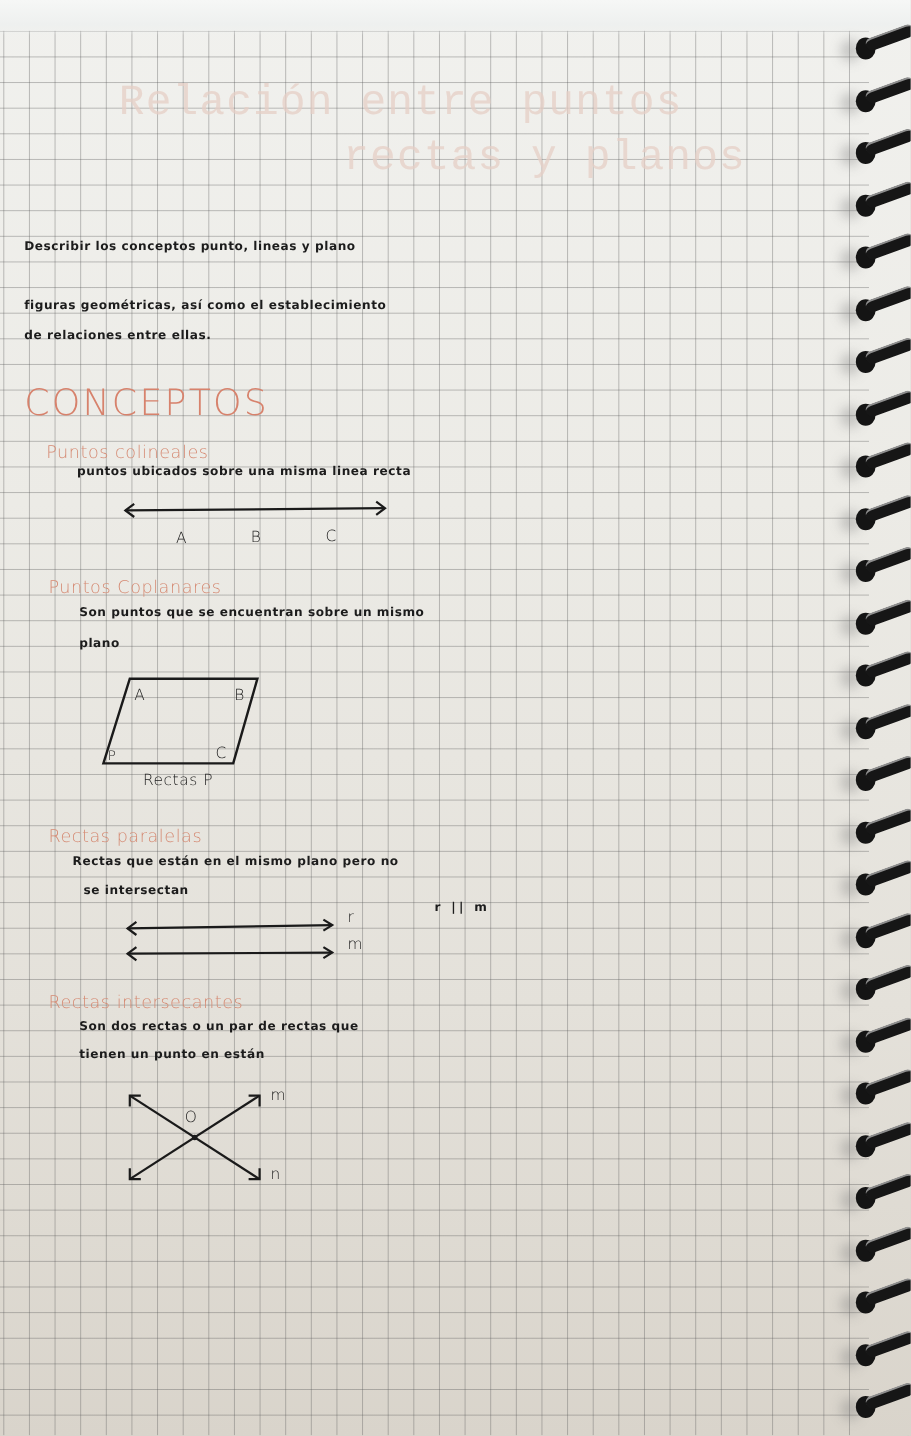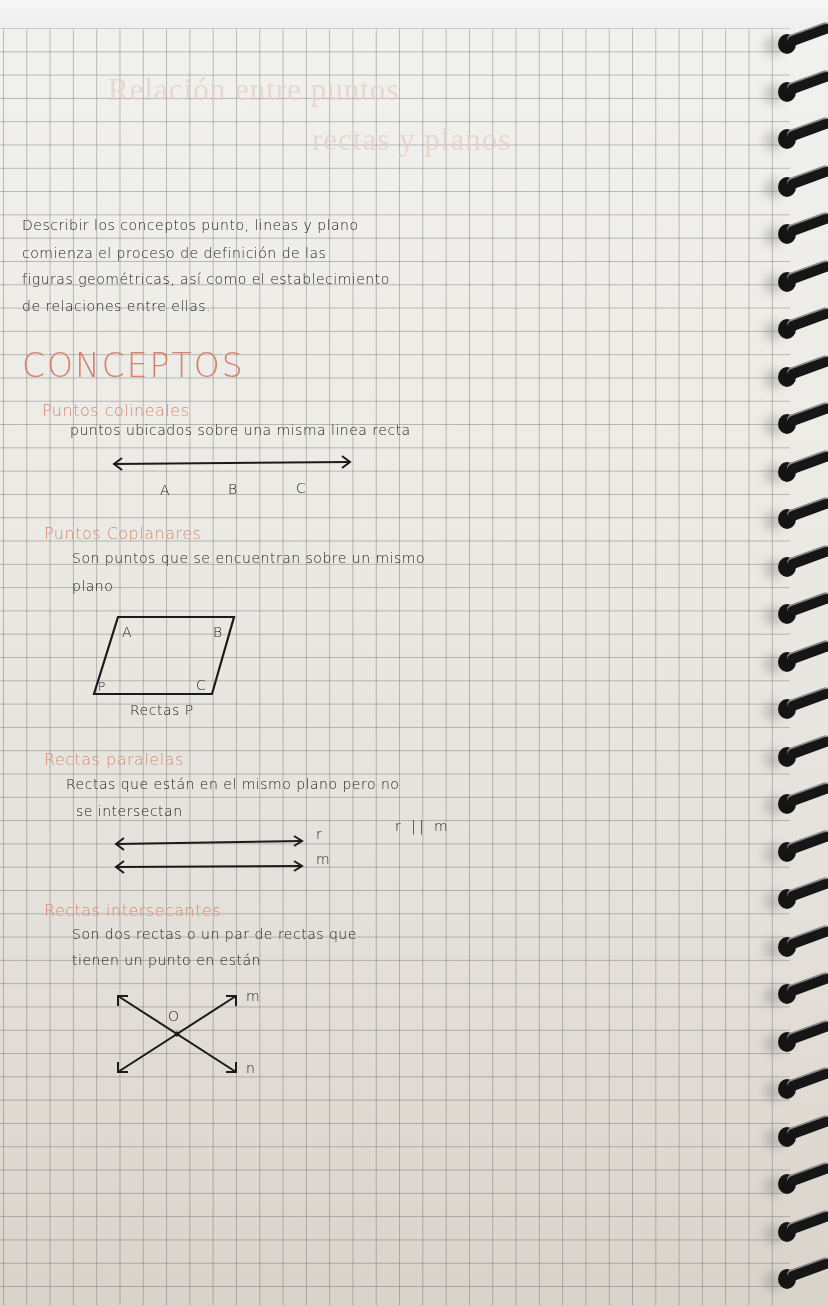--- a/index.html
+++ b/index.html
@@ -20,30 +20,30 @@
     .topfade {
       position: absolute; left: 0; top: 0; width: 828px; height: 32px;
       background: linear-gradient(180deg, #f6f7f6 0%, #eef0ef 70%, rgba(238,240,239,0) 100%);
     }
     .hw {
       position: absolute; font-family: "DejaVu Sans", sans-serif;
       color: #1c1c1c; white-space: nowrap; letter-spacing: 0.5px;
       font-weight: 300;
     }
     .title {
-      color: #e6cfc6; font-family: Liberation Serif, serif; font-size: 31px;
+      color: #e6cfc6; font-family: Liberation Mono, monospace; font-size: 39px;
       letter-spacing: 1px; opacity: 0.75;
     }
     .heading {
       color: #d7826c; font-size: 33px; letter-spacing: 2px;
     }
     .sub {
       color: #d58a73; font-size: 16px;
     }
-    .txt { font-size: 14px; }
+    .txt { font-size: 11px; font-weight: bold; }
     .lbl { font-size: 14px; }
     svg.fig { position: absolute; overflow: visible; }
     .spiral { position: absolute; right: 0; top: 0; width: 70px; height: 1305px; }
     .ring { position: absolute; right: 0; width: 70px; height: 44px; }
     .ring .hole {
       position: absolute; left: 20px; top: 14px; width: 18px; height: 20px;
       border-radius: 50%; background: #141414;
       box-shadow: -14px 2px 10px rgba(120,120,120,0.35);
     }
     .ring .wire {
@@ -56,21 +56,20 @@
 <body>
 
 <div class="page">
   <div class="grid"></div>
   <div class="topfade"></div>
 
   <div class="hw title" style="left:108px; top:72px;">Relación entre puntos</div>
   <div class="hw title" style="left:280px; top:122px;margin-left:32px;">rectas y planos</div>
 
   <div class="hw txt" style="left:22px; top:217px;">Describir los conceptos punto, lineas y plano</div>
-  <div class="hw txt" style="left:22px; top:245px;">comienza el proceso de definición de las</div>
   <div class="hw txt" style="left:22px; top:271px;">figuras geométricas, así como el establecimiento</div>
   <div class="hw txt" style="left:22px; top:298px;">de relaciones entre ellas.</div>
 
   <div class="hw heading" style="left:22px; top:346px;">CONCEPTOS</div>
 
   <div class="hw sub" style="left:42px; top:401px;">Puntos colineales</div>
   <div class="hw txt" style="left:70px; top:422px;">puntos ubicados sobre una misma linea recta</div>
   <svg class="fig" style="left:110px; top:455px;" width="250" height="45">
     <line x1="4" y1="9" x2="240" y2="7" stroke="#1a1a1a" stroke-width="2"></line>
     <polyline points="12,3 4,9 12,15" fill="none" stroke="#1a1a1a" stroke-width="2"></polyline>

